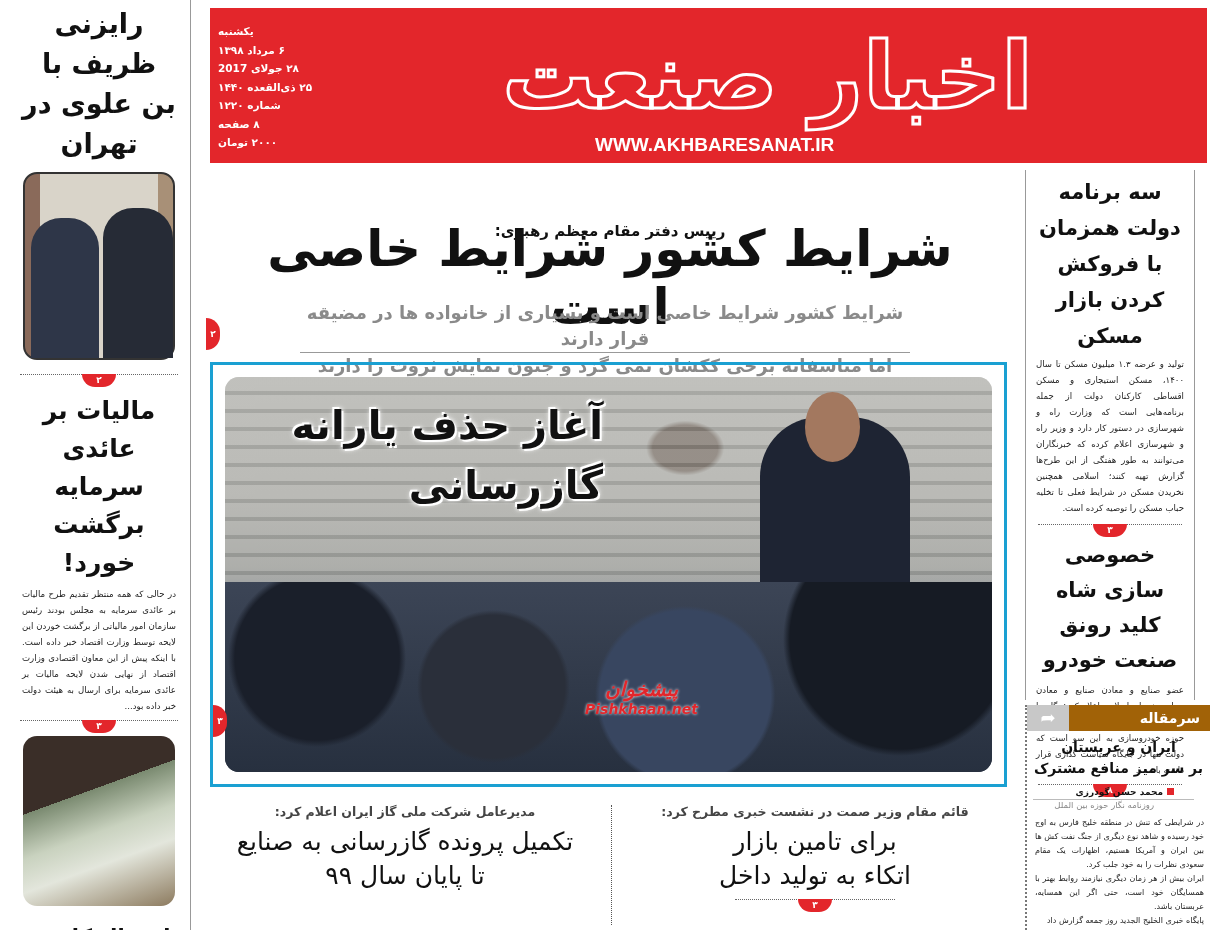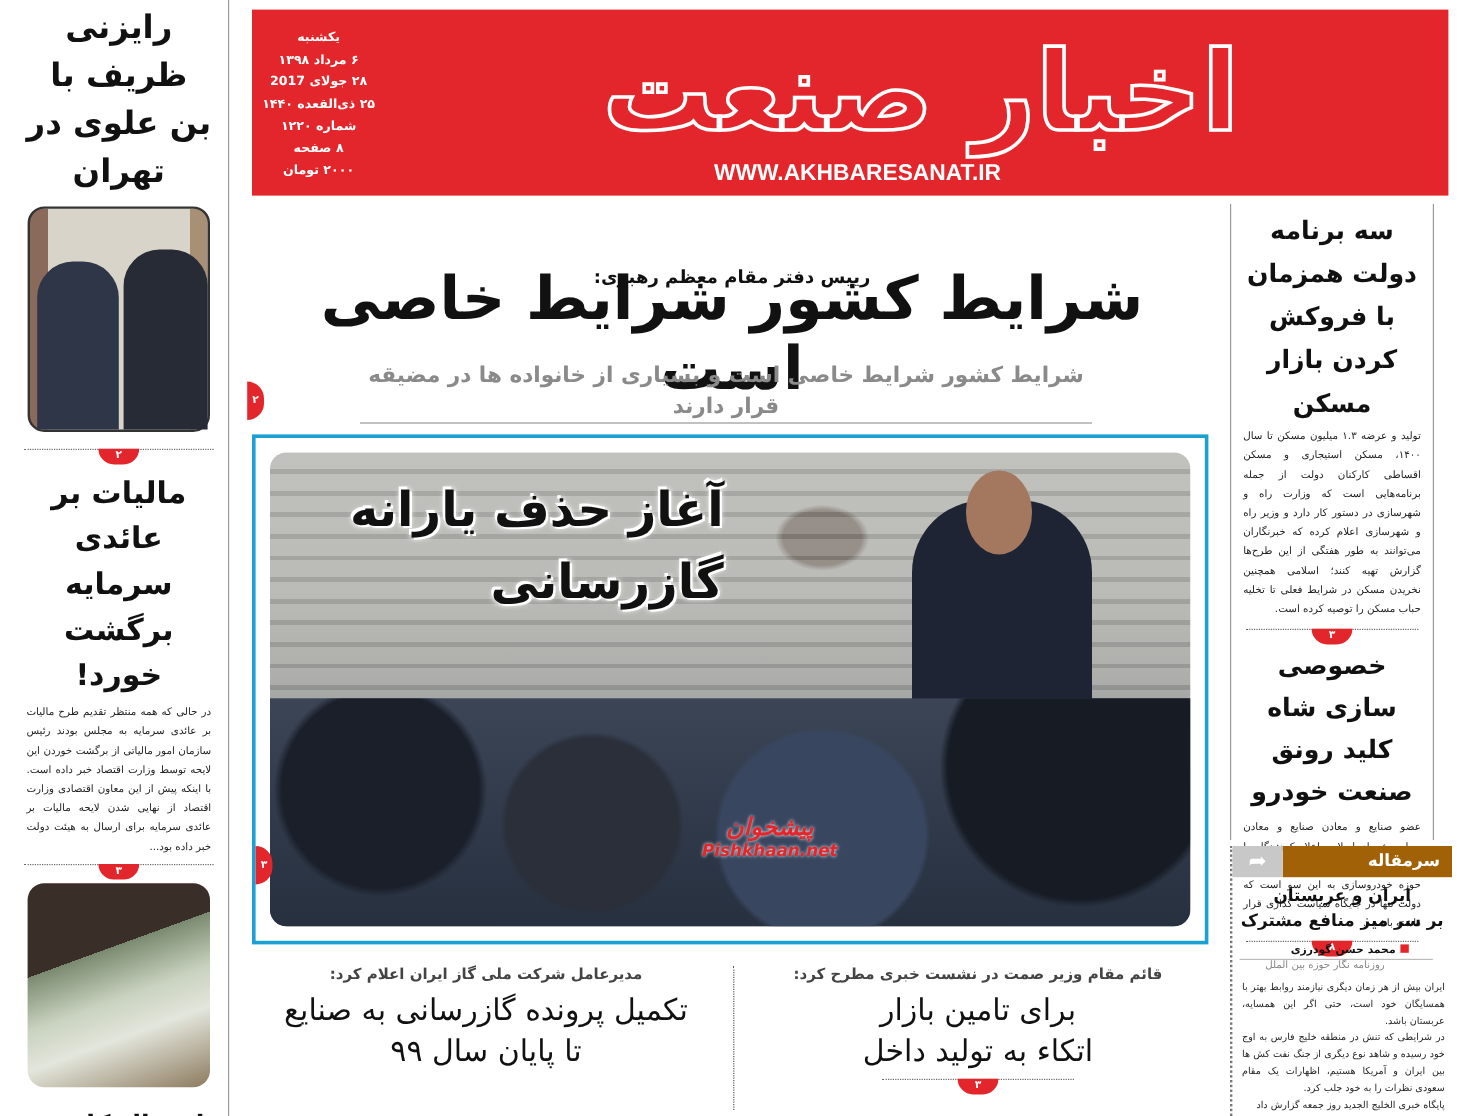--- a/index.html
+++ b/index.html
@@ -11,21 +11,21 @@
   .col-editorial { position: absolute; left: 1025px; top: 705px; width: 185px; height: 225px; border-left: 2px dotted #777; }
 
   .bold-head { font-family: "DejaVu Sans", sans-serif; font-weight: bold; text-align: center; color: #111; }
   .body-text { font-family: "DejaVu Sans", sans-serif; font-size: 8.6px; line-height: 16px; text-align: justify; color: #222; }
 
   .sep { position: relative; height: 14px; border-top: 1px dotted #666; margin: 0 12px; }
   .pagebadge { position: absolute; left: 50%; top: -1px; transform: translateX(-50%); width: 34px; height: 13px; background: #e3262b; color: #fff; font-size: 9px; font-weight: bold; text-align: center; line-height: 12px; border-radius: 0 0 17px 17px; }
 
   
   .masthead { position: absolute; left: 210px; top: 8px; width: 997px; height: 155px; background: #e3262b; }
-  .mast-info { position: absolute; left: 8px; top: 14px; width: 95px; color: #fff; font-size: 10.5px; line-height: 18.5px; font-weight: bold; text-align: center; }
+  .mast-info { position: absolute; left: 8px; top: 14px; width: 95px; color: #fff; font-size: 10.5px; line-height: 18.5px; font-weight: bold; text-align: left; }
   .mast-logo { position: absolute; left: 130px; top: 8px; width: 855px; height: 120px; display: flex; align-items: center; justify-content: center; }
   .mast-logo span { font-family: "DejaVu Sans", sans-serif; font-weight: bold; font-size: 92px; color: #e3262b; -webkit-text-stroke: 3px #fff; letter-spacing: 2px; }
   .mast-url { position: absolute; left: 385px; top: 126px; font-family: "Liberation Sans", sans-serif; font-weight: bold; font-size: 19px; color: #fff; direction: ltr; }
 
   
   .kicker { position: absolute; left: 210px; top: 182px; width: 800px; text-align: center; font-size: 15px; font-weight: bold; margin-top: 40px; }
   .main-head { position: absolute; left: 210px; top: 220px; width: 800px; text-align: center; font-size: 50px; font-weight: bold; letter-spacing: -1px; }
   .lead { position: absolute; left: 300px; top: 300px; width: 610px; text-align: center; font-size: 18px; font-weight: bold; color: #8a8a8a; line-height: 26px; }
   .lead div { display: inline-block; border-bottom: 1px solid #999; padding: 0 4px; }
   .sidebadge { position: absolute; width: 14px; height: 32px; background: #e3262b; color: #fff; border-radius: 0 16px 16px 0; font-size: 9px; font-weight: bold; line-height: 32px; text-align: center; }
@@ -91,20 +91,21 @@
     </div>
   <div class="thumb" style="width:152px;height:170px;margin-top:2px;background:linear-gradient(160deg,#3a2e28 0 35%,#7a8a70 35%,#c9d2bf 55%,#e3e6dc 70%,#8c7a5e 100%);"></div>
   <div class="bold-head" style="font-size:21px;line-height:31px;padding:16px 12px 0;">احتمال کاهش قیمت دلار تا ۱۰ هزار تومان</div>
 
 </div>
 
 <div class="kicker">رییس دفتر مقام معظم رهبری:</div>
 <div class="main-head">شرایط کشور شرایط خاصی است</div>
 <div class="lead">
   <div>شرایط کشور شرایط خاصی است و بسیاری از خانواده ها در مضیقه قرار دارند</div><br>
+  <div>اما متاسفانه برخی ککشان نمی گزد و جنون نمایش ثروت را دارند</div>
 </div>
 <div class="sidebadge" style="left:206px;top:318px;">۲</div>
 
 <div class="photo-frame">
   <div class="photo">
     <div class="steps"></div>
     <div class="man"></div>
     <div class="crowd"></div>
     <div class="photo-title">
       <div>آغاز حذف یارانه</div>
@@ -158,17 +159,17 @@
   </div>
   <div class="bold-head" style="font-size:14px;line-height:21px;margin-top:6px;">
     <div>ایران و عربستان</div>
     <div>بر سر میز منافع مشترک</div>
   </div>
   <div style="font-size:9px;font-weight:bold;padding-right:36px;margin-top:8px;">
     <span style="display:inline-block;width:7px;height:7px;background:#e3262b;margin-left:4px;"></span><span>محمد حسن گودرزی</span>
   </div>
   <div style="font-size:8.5px;color:#888;padding-right:40px;border-top:1px solid #bbb;margin:2px 16px 0 6px;text-align:right;">روزنامه نگار حوزه بین الملل</div>
   <div class="body-text" style="font-size:8px;line-height:14px;padding:6px 6px 0 8px;">
+    <p>در شرایطی که تنش در منطقه خلیج فارس به اوج خود رسیده و شاهد نوع دیگری از جنگ نفت کش ها بین ایران و آمریکا هستیم، اظهارات یک مقام سعودی نظرات را به خود جلب کرد.</p>
     <p>ایران بیش از هر زمان دیگری نیازمند روابط بهتر با همسایگان خود است، حتی اگر این همسایه، عربستان باشد.</p>
-    <p>در شرایطی که تنش در منطقه خلیج فارس به اوج خود رسیده و شاهد نوع دیگری از جنگ نفت کش ها بین ایران و آمریکا هستیم، اظهارات یک مقام سعودی نظرات را به خود جلب کرد.</p>
     <p>پایگاه خبری الخلیج الجدید روز جمعه گزارش داد</p>
   </div>
 </div>
 
 </body></html>

